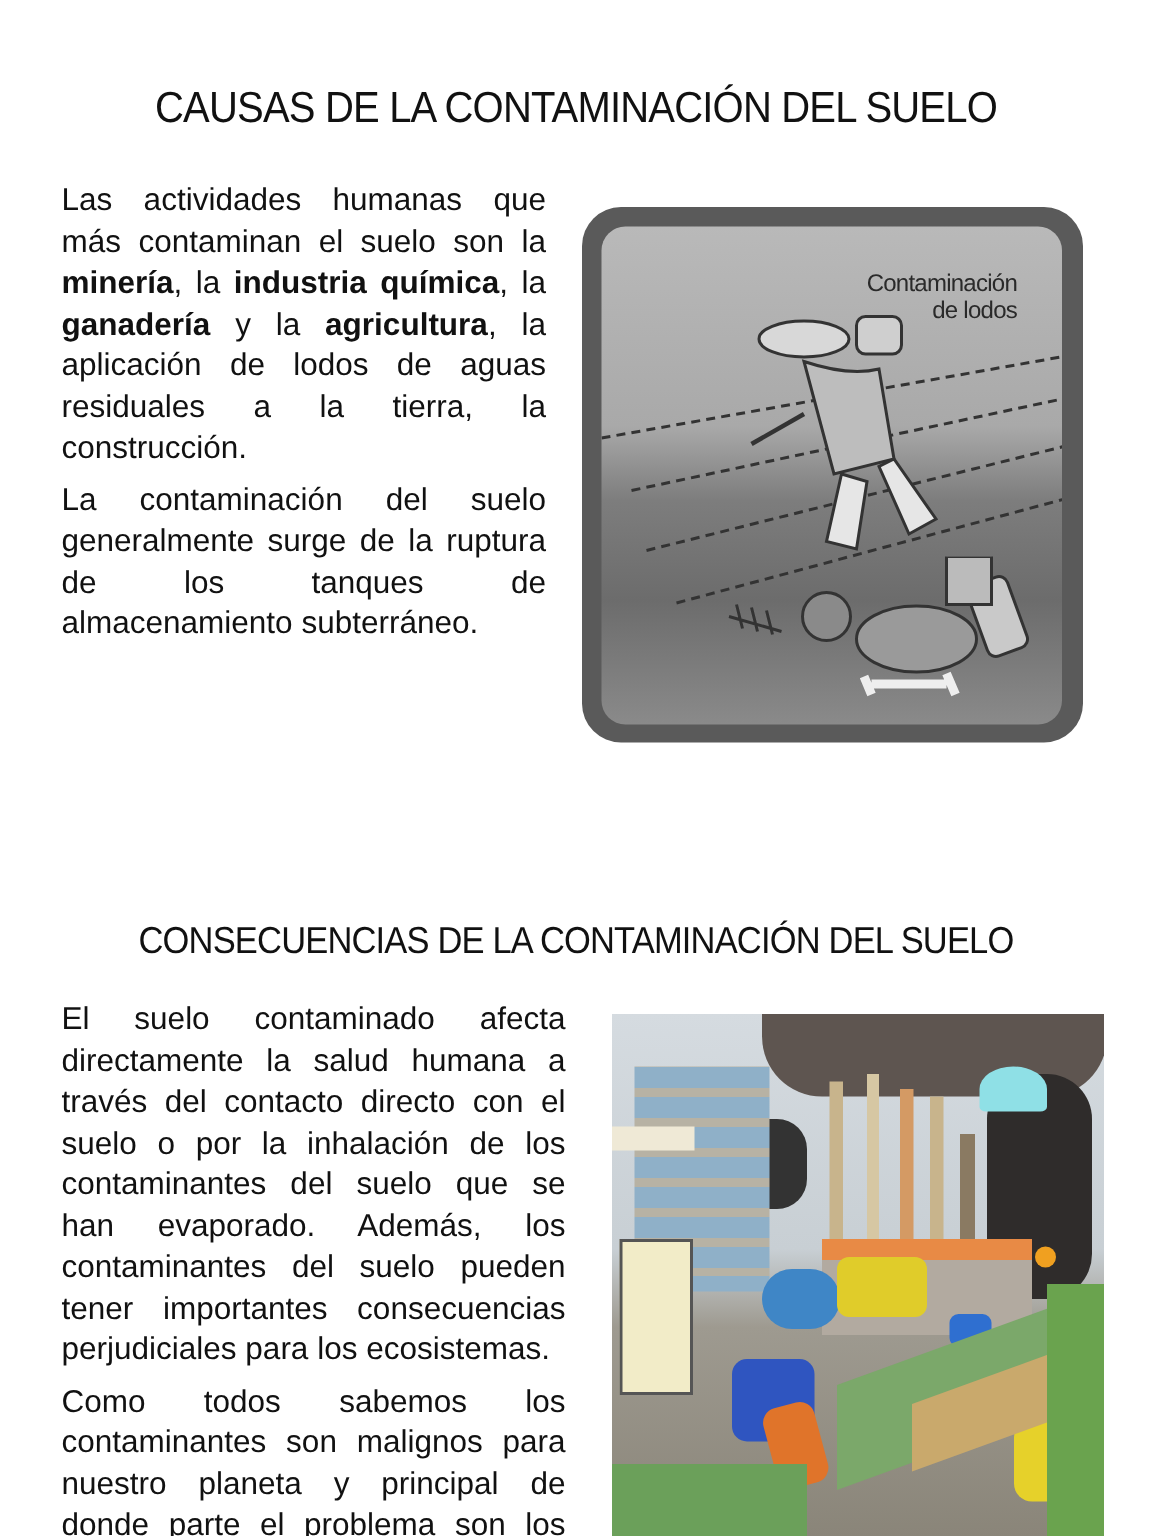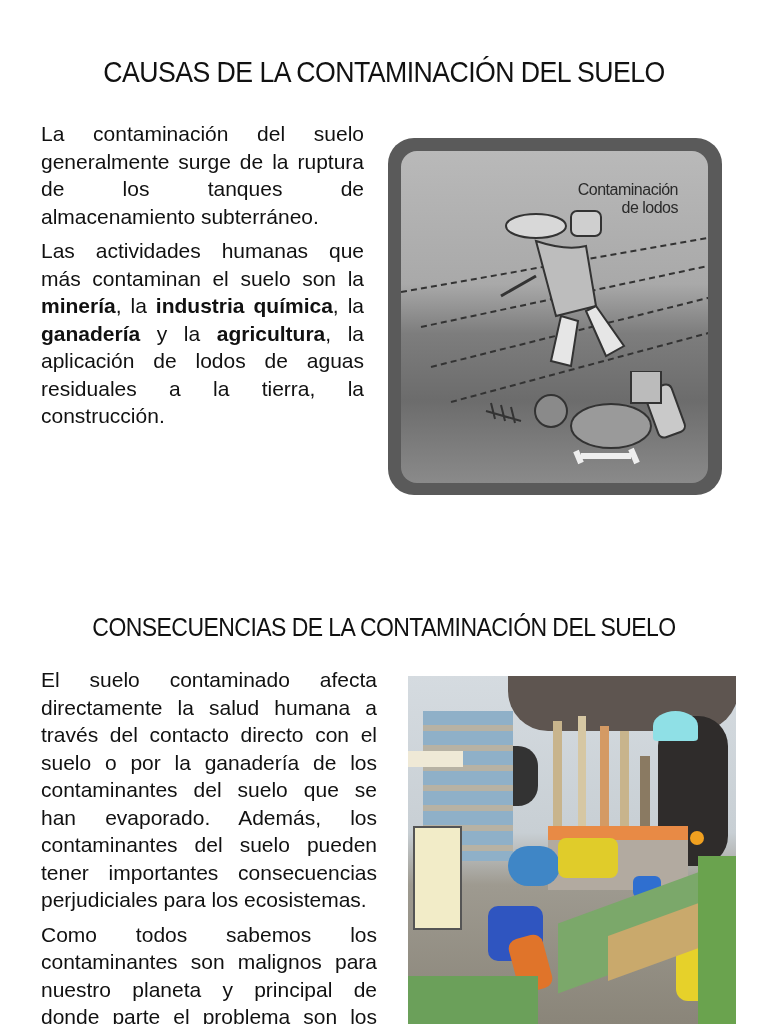--- a/index.html
+++ b/index.html
@@ -96,22 +96,22 @@
       background: linear-gradient(180deg, #d5dbe0 0%, #c8cfd4 45%, #9e9a90 60%, #8a8579 100%);
     }
     .scene .shape { position: absolute; }
   </style>
 </head>
 <body>
 
 <div class="slide-title t1">CAUSAS DE LA CONTAMINACIÓN DEL SUELO</div>
 
 <div class="body-text col1">
+  <p><span>Las actividades humanas que más contaminan el suelo son la </span><b>minería</b><span>, la </span><b>industria química</b><span>, la </span><b>ganadería</b><span> y la </span><b>agricultura</b><span>, la aplicación de lodos de aguas residuales a la tierra, la construcción.</span></p>
   <p>La contaminación del suelo generalmente surge de la ruptura de los tanques de almacenamiento subterráneo.</p>
-  <p><span>Las actividades humanas que más contaminan el suelo son la </span><b>minería</b><span>, la </span><b>industria química</b><span>, la </span><b>ganadería</b><span> y la </span><b>agricultura</b><span>, la aplicación de lodos de aguas residuales a la tierra, la construcción.</span></p>
 </div>
 
 <div class="img-frame">
   <div class="img-inner">
     <div class="caption">
       <div>Contaminación</div>
       <div>de lodos</div>
     </div>
 
     <div class="furrow" style="left:0;top:140px;width:320px;transform:rotate(-10deg);"></div>
@@ -135,21 +135,21 @@
       <rect x="150" y="0" width="30" height="32" fill="#bbbbbb" stroke="#333" stroke-width="2"></rect>
       <path d="M100 85 L150 85 M95 80 L100 92 M150 78 L156 92" stroke="#eee" stroke-width="6"></path>
       <path d="M5 40 L40 50 M10 32 L14 48 M20 34 L24 50 M30 36 L34 52" stroke="#333" stroke-width="2"></path>
     </svg>
   </div>
 </div>
 
 <div class="slide-title t2">CONSECUENCIAS DE LA CONTAMINACIÓN DEL SUELO</div>
 
 <div class="body-text col2">
-  <p>El suelo contaminado afecta directamente la salud humana a través del contacto directo con el suelo o por la ganadería de los contaminantes del suelo que se han evaporado. Además, los contaminantes del suelo pueden tener importantes consecuencias perjudiciales para los ecosistemas.</p>
+  <p>El suelo contaminado afecta directamente la salud humana a través del contacto directo con el suelo o por la inhalación de los contaminantes del suelo que se han evaporado. Además, los contaminantes del suelo pueden tener importantes consecuencias perjudiciales para los ecosistemas.</p>
   <p>Como todos sabemos los contaminantes son malignos para nuestro planeta y principal de donde parte el problema son los seres humanos</p>
 </div>
 
 <div class="scene">
 
   <div class="shape" style="left:100px;top:0;width:230px;height:55px;background:#5e5550;border-radius:0 0 40px 40px;"></div>
   <div class="shape" style="left:250px;top:40px;width:70px;height:150px;background:#2f2c2b;border-radius:30px;"></div>
   <div class="shape" style="left:85px;top:70px;width:45px;height:60px;background:#333;border-radius:20px;"></div>
 
   <div class="shape" style="left:145px;top:45px;width:9px;height:110px;background:#c8b48c;"></div>

